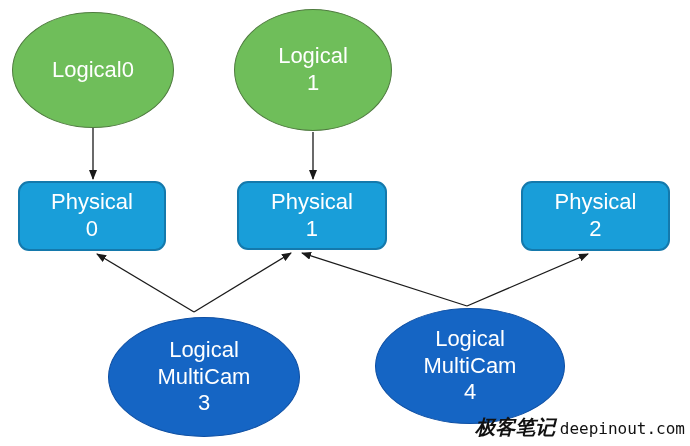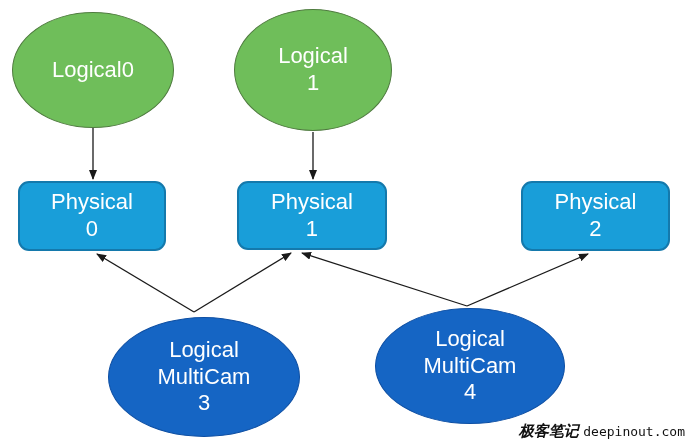--- a/index.html
+++ b/index.html
@@ -65,25 +65,25 @@
     position: absolute;
     right: 5px;
     bottom: 5px;
     color: #111111;
     white-space: nowrap;
   }
   .wm-cn {
     font-family: "Liberation Serif", serif;
     font-weight: bold;
     font-style: italic;
-    font-size: 15px;
+    font-size: 20px;
   }
   .wm-en {
     font-family: "DejaVu Sans Mono", monospace;
-    font-size: 13px;
+    font-size: 16px;
   }
 </style>
 </head>
 <body>
 
 <div class="canvas">
 
   <svg class="edges" viewBox="0 0 690 446" xmlns="http://www.w3.org/2000/svg">
     <defs>
       <marker id="arrowhead" markerWidth="10" markerHeight="8" refX="9" refY="4" orient="auto" markerUnits="userSpaceOnUse">

